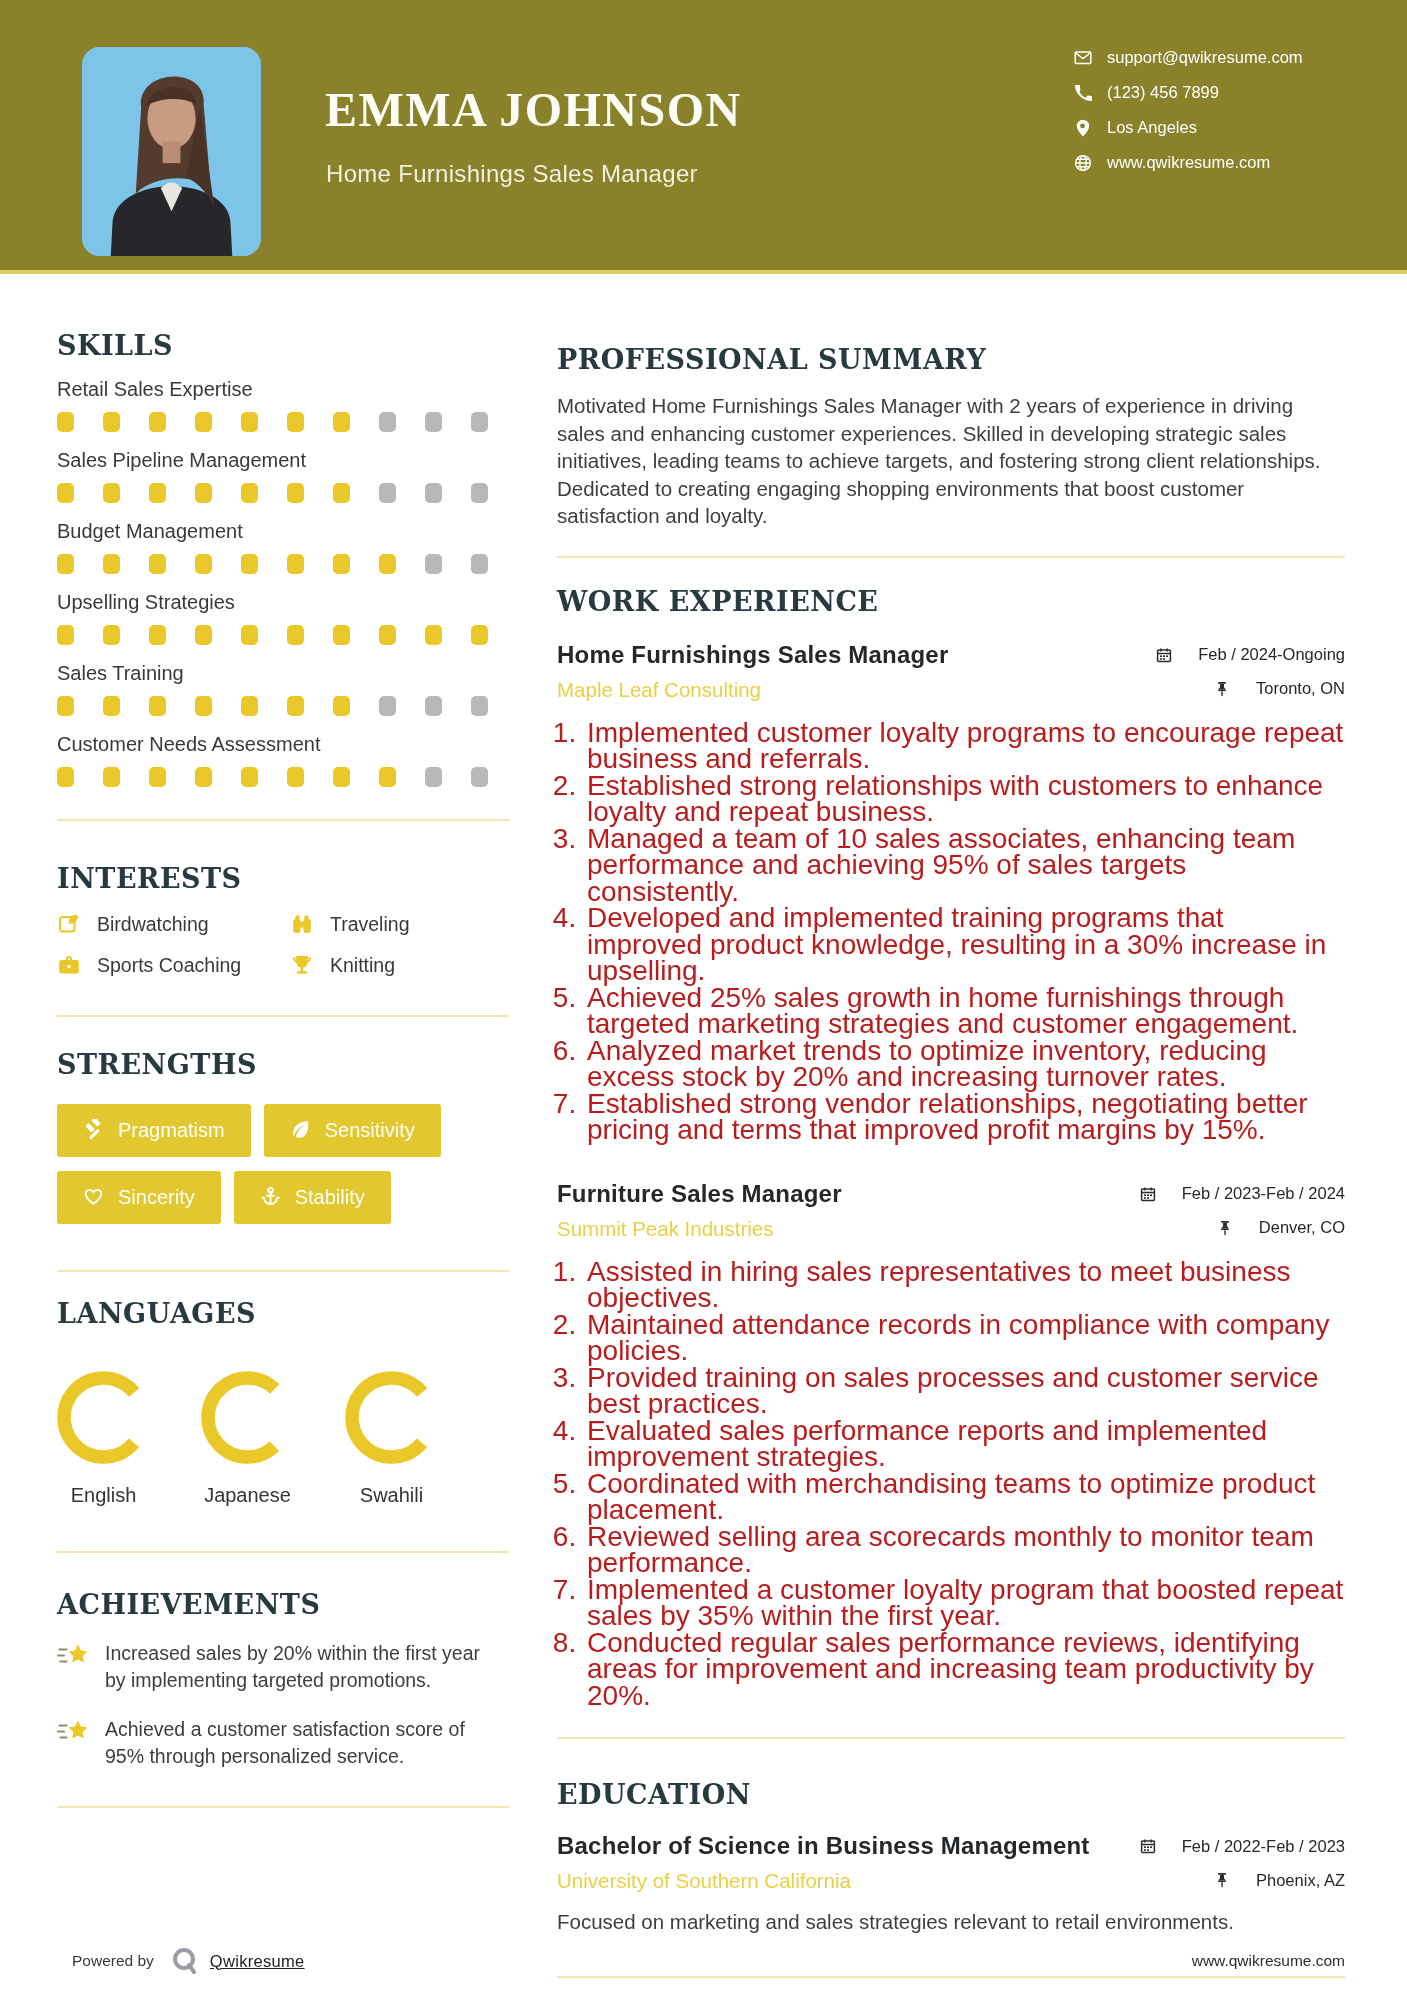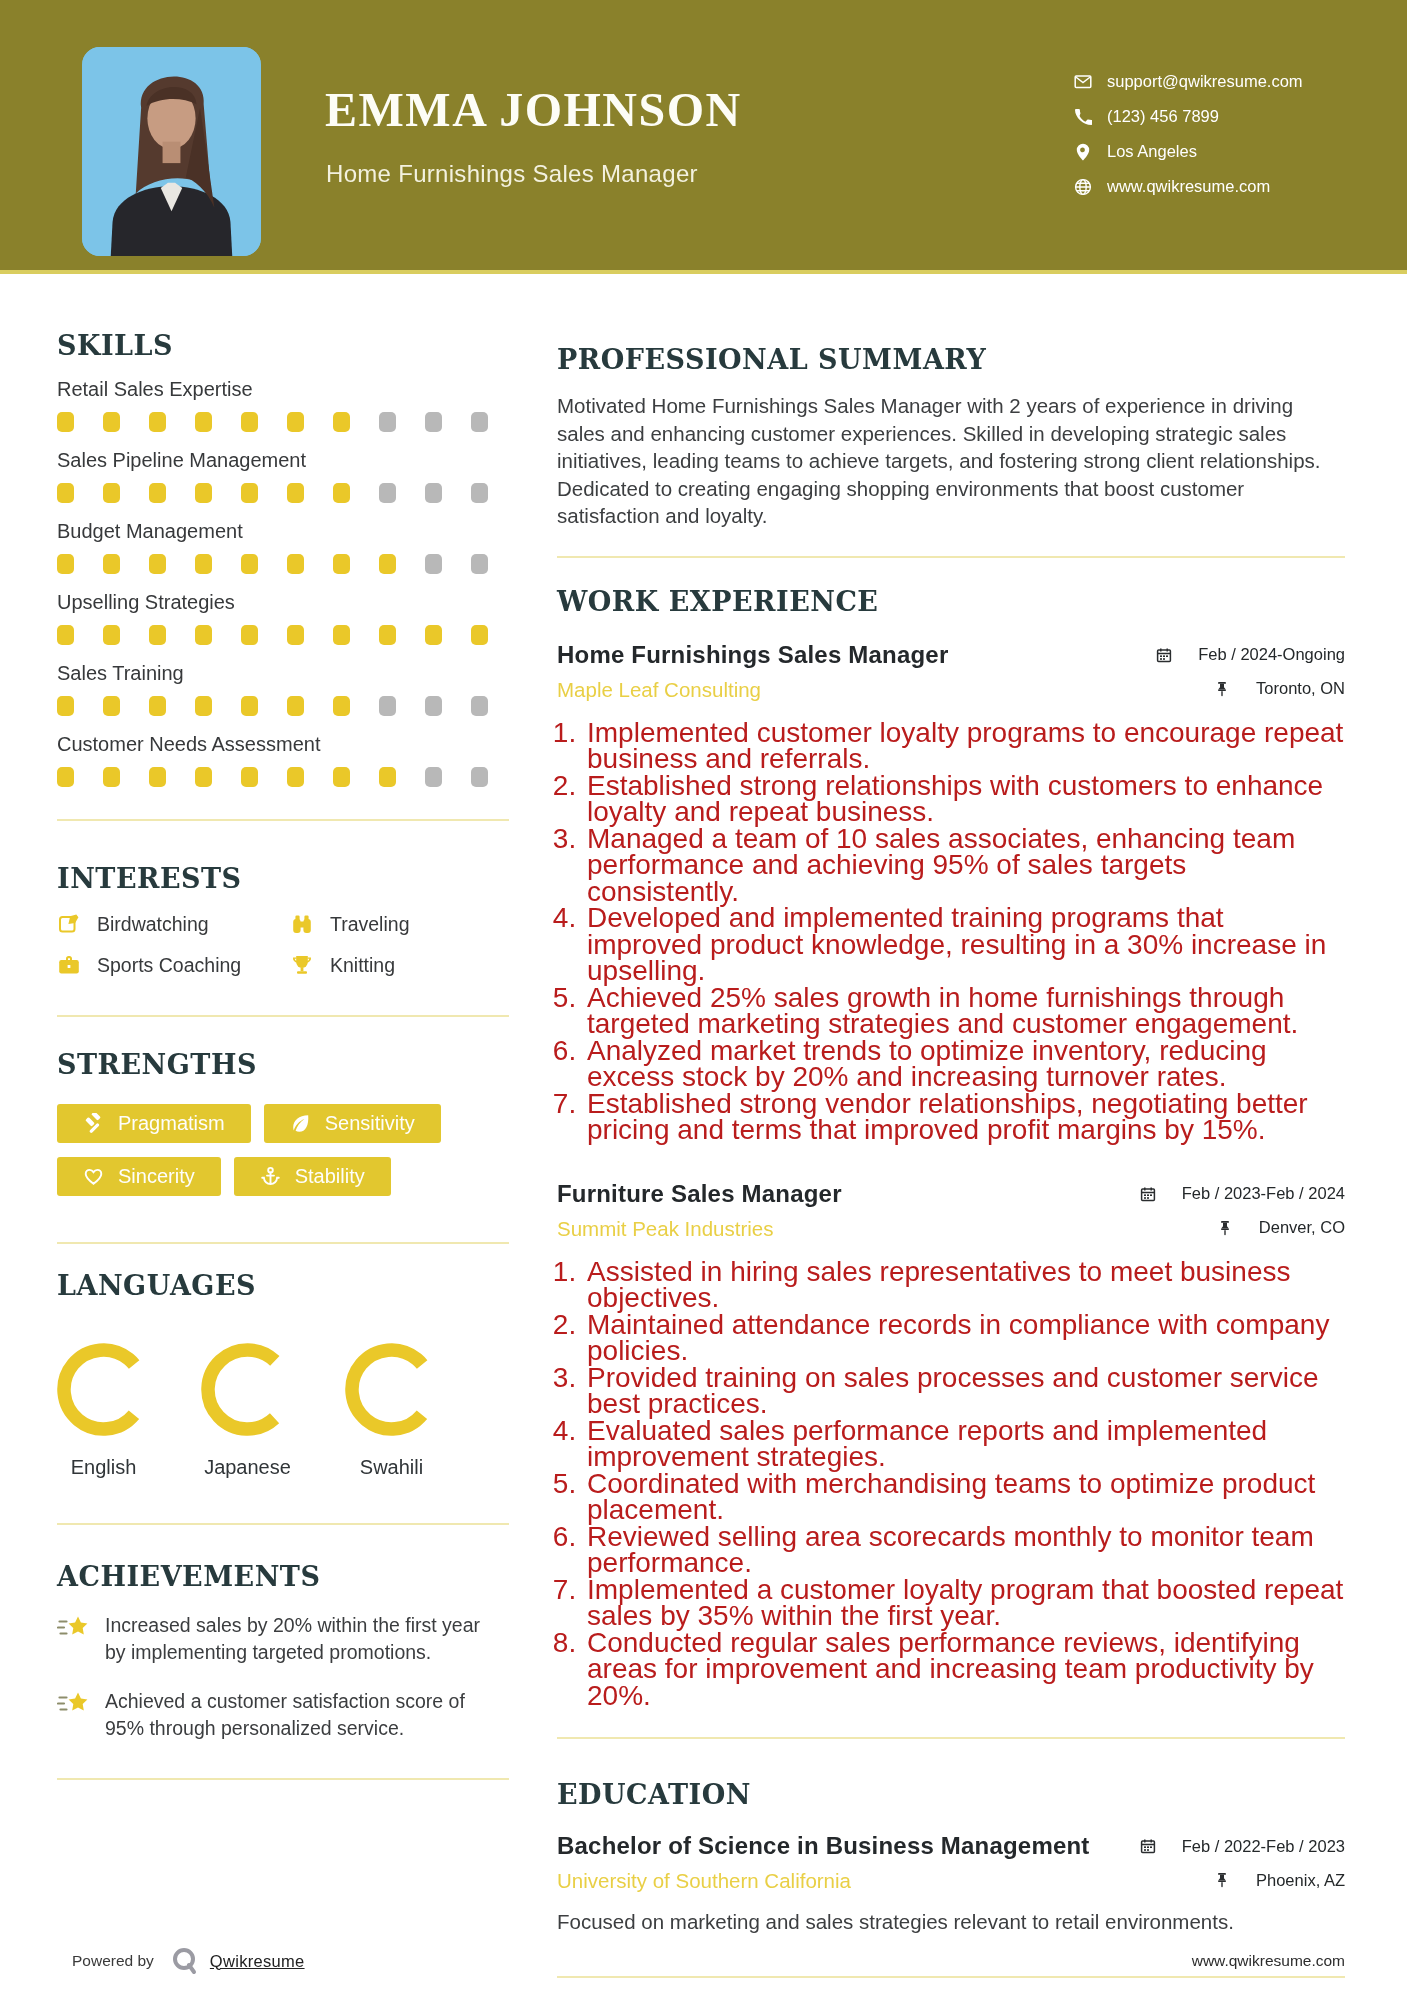--- a/index.html
+++ b/index.html
@@ -16,21 +16,21 @@
     position:absolute;left:82px;top:47px;width:179px;height:209px;
     border-radius:18px;background:#7cc4e8;overflow:hidden;
   }
   .photo svg{display:block;width:100%;height:100%;}
   .name{
     position:absolute;left:325px;top:82px;
     font-family:Liberation Serif, serif;font-weight:bold;
     font-size:48px;letter-spacing:1.5px;color:#fdfdf6;
   }
   .subtitle{position:absolute;left:326px;top:160px;font-size:24px;color:#f3f1df;letter-spacing:.3px;}
-  .contacts{position:absolute;left:1074px;top:72px;display:flex;flex-direction:column;gap:16px;}
+  .contacts{position:absolute;left:1074px;top:48px;display:flex;flex-direction:column;gap:16px;}
   .contact-row{display:flex;align-items:center;gap:15px;font-size:16.5px;color:#ffffff;}
   .contact-row .icn{width:18px;height:18px;flex:0 0 18px;}
   .icn{display:inline-block;line-height:0;}
   .icn svg{display:block;width:100%;height:100%;}
   
   .content{display:flex;padding:56px 62px 0 57px;}
   .col-left{width:452px;flex:0 0 452px;}
   .col-right{flex:1;margin-left:48px;}
   .sec-h{
     font-family:"DejaVu Serif","Liberation Serif",serif;font-weight:bold;
@@ -47,22 +47,22 @@
   
   .sec-h-interests{margin-top:42px;}
   .interests-grid{margin-top:18px;display:grid;grid-template-columns:233px auto;row-gap:17px;}
   .interest{display:flex;align-items:flex-end;gap:16px;font-size:19.5px;color:#37393b;}
   .interest .icn{width:24px;height:24px;flex:0 0 24px;}
   .rule-interests{margin-top:38px;}
   
   .sec-h-strengths{margin-top:32px;}
   .badges{margin-top:24px;display:flex;flex-wrap:wrap;gap:14px 13px;width:440px;}
   .badge{
-    display:flex;align-items:center;gap:14px;background:#e2c72f;color:#fefefb;
-    font-size:20px;padding:8px 26px;border-radius:3px;
+    display:flex;align-items:flex-start;gap:14px;background:#e2c72f;color:#fefefb;
+    font-size:20px;padding:15px 26px;border-radius:3px;
   }
   .badge .icn{width:21px;height:21px;flex:0 0 21px;}
   .rule-strengths{margin-top:46px;}
   
   .sec-h-languages{margin-top:26px;}
   .langs{margin-top:42px;display:flex;}
   .lang{width:93px;margin-right:51px;text-align:center;}
   .lang svg{display:block;width:93px;height:93px;}
   .lang-label{margin-top:20px;font-size:20px;color:#303538;}
   .rule-languages{margin-top:44px;}

